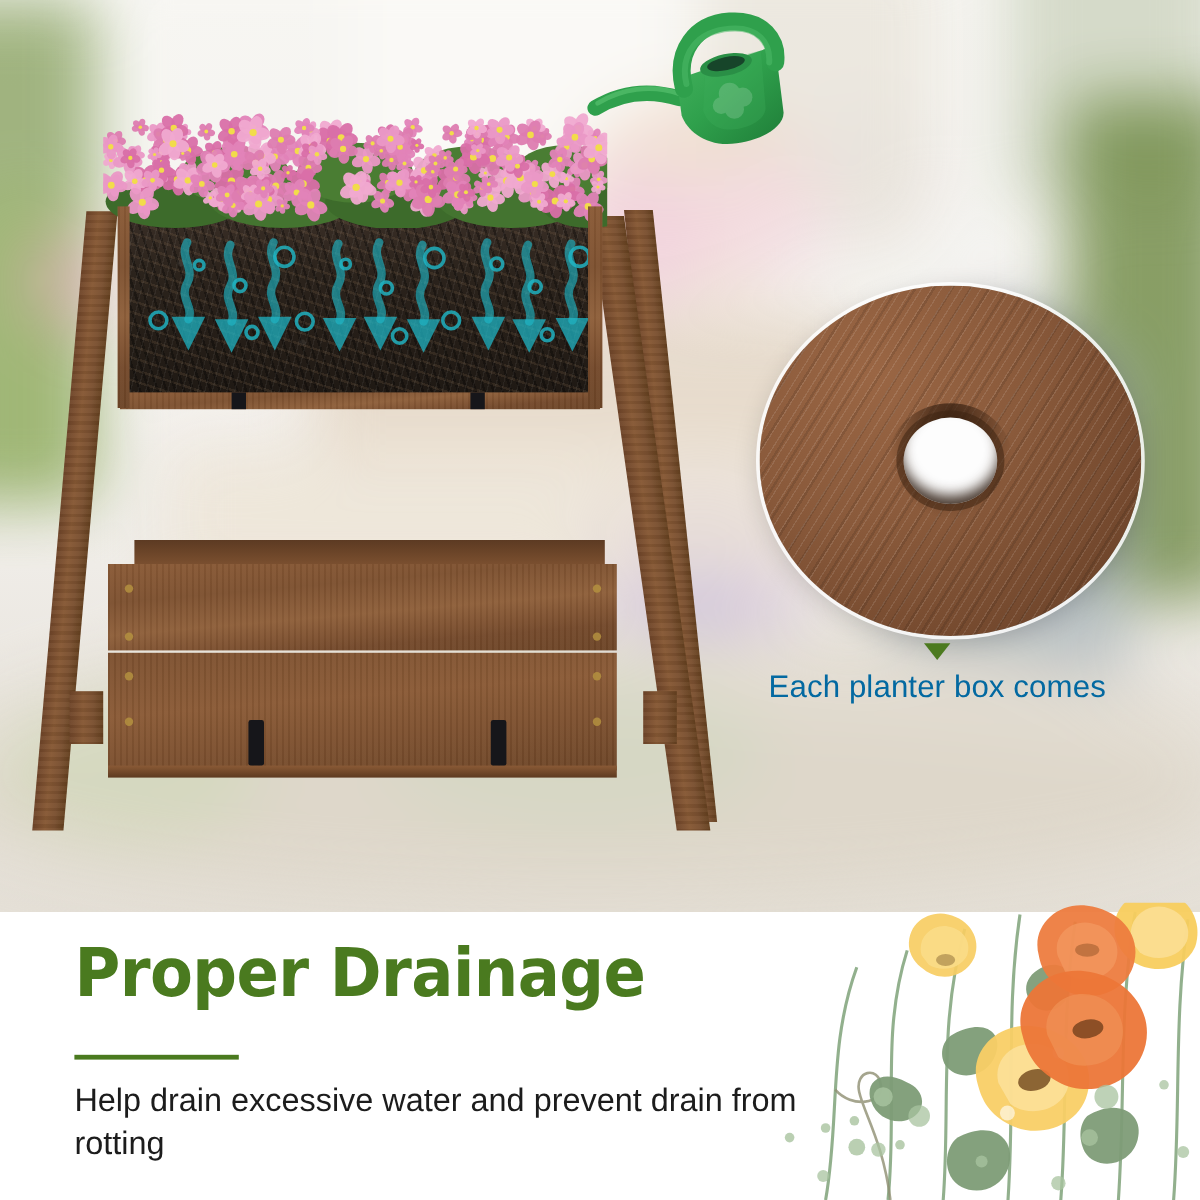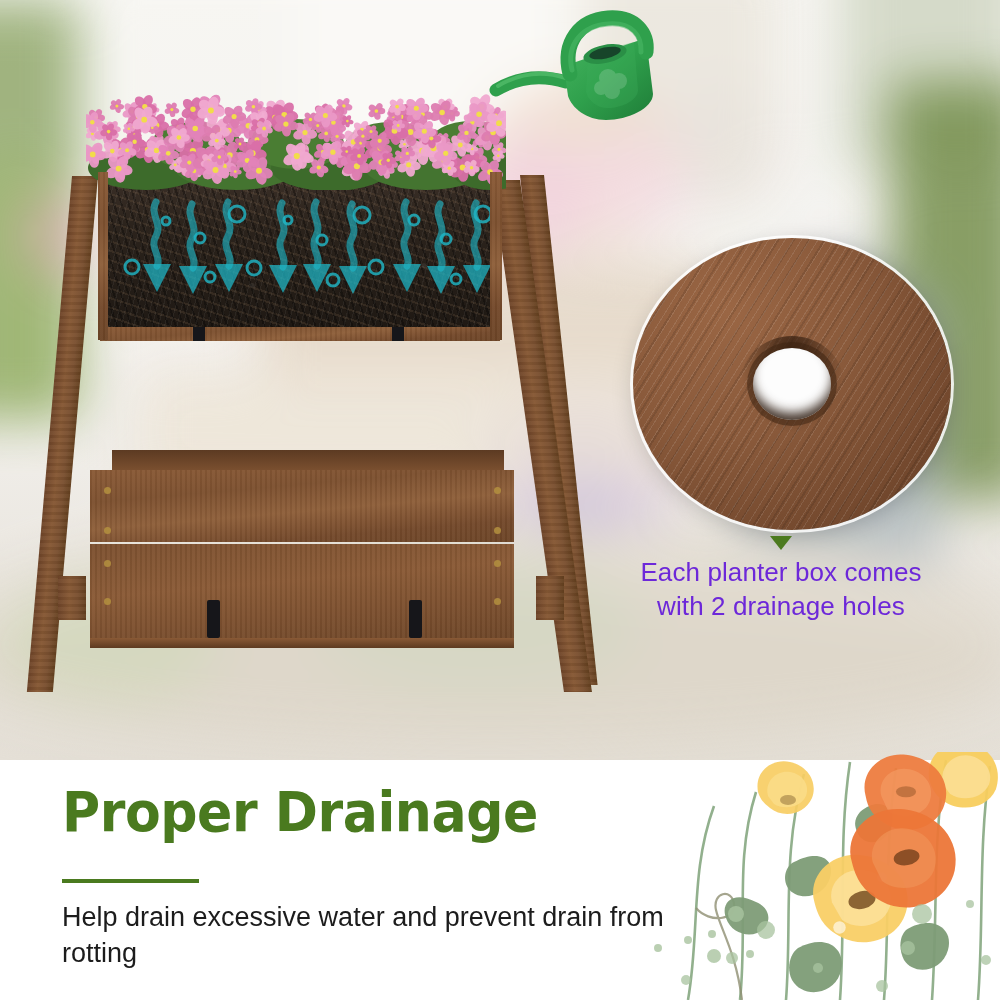--- a/index.html
+++ b/index.html
@@ -50,21 +50,21 @@
       repeating-linear-gradient(-58deg,rgba(0,0,0,.10) 0 2px,transparent 2px 13px),
       radial-gradient(circle at 30% 25%,#9a6644 0%,#8a5a3b 40%,#74492e 75%,#5f3b24 100%);}
   .circle .hole{position:absolute;left:50%;top:50%;transform:translate(-50%,-50%);
     width:78px;height:72px;border-radius:50%;background:#fdfdfd;
     box-shadow:0 -9px 11px -2px rgba(40,22,10,.85) inset,
                0 0 0 6px rgba(62,36,18,.55);}
   .circle .rim{position:absolute;left:50%;top:50%;transform:translate(-50%,-50%);
     width:104px;height:96px;border-radius:50%;
     background:radial-gradient(ellipse at 50% 20%,rgba(45,25,12,.85) 0%,rgba(70,42,22,.25) 55%,transparent 72%);}
 
-  .caption{position:absolute;text-align:center;color:#6d28d9;
+  .caption{position:absolute;text-align:center;color:#0369a1;
     font-size:26px;line-height:1.30;letter-spacing:.1px;}
   .tri{position:absolute;width:0;height:0;border-left:11px solid transparent;
     border-right:11px solid transparent;border-top:14px solid #4c7a1f;}
 
   
   .panel{position:absolute;left:0;top:760px;width:1000px;height:240px;background:#fff;overflow:hidden;}
   .title{position:absolute;left:62px;top:784px;font-size:56px;font-weight:bold;
     color:#4a7a1f;letter-spacing:-.5px;line-height:1;
     font-family:"DejaVu Sans","Liberation Sans",sans-serif;
     transform:scaleX(.93);transform-origin:left center;}
@@ -1603,21 +1603,20 @@
 
     <div class="circle" style="left:633px;top:238px;width:318px;height:292px;">
       <div class="rim"></div>
       <div class="hole"></div>
     </div>
 
     <div class="tri" style="left:770px;top:536px;"></div>
 
     <div class="caption" style="left:600px;top:556px;width:362px;">
       <div>Each planter box comes</div>
-      <div>with 2 drainage holes</div>
     </div>
   </div>
 
   <div class="panel"></div>
 
   <div class="deco">
     <svg width="330" height="248" viewBox="0 0 330 248">
       <g stroke="#7fa37a" stroke-width="2.6" fill="none" opacity=".85">
         <path d="M18,248 C30,180 20,120 44,54"></path>
         <path d="M70,248 C78,170 64,110 86,40"></path>

